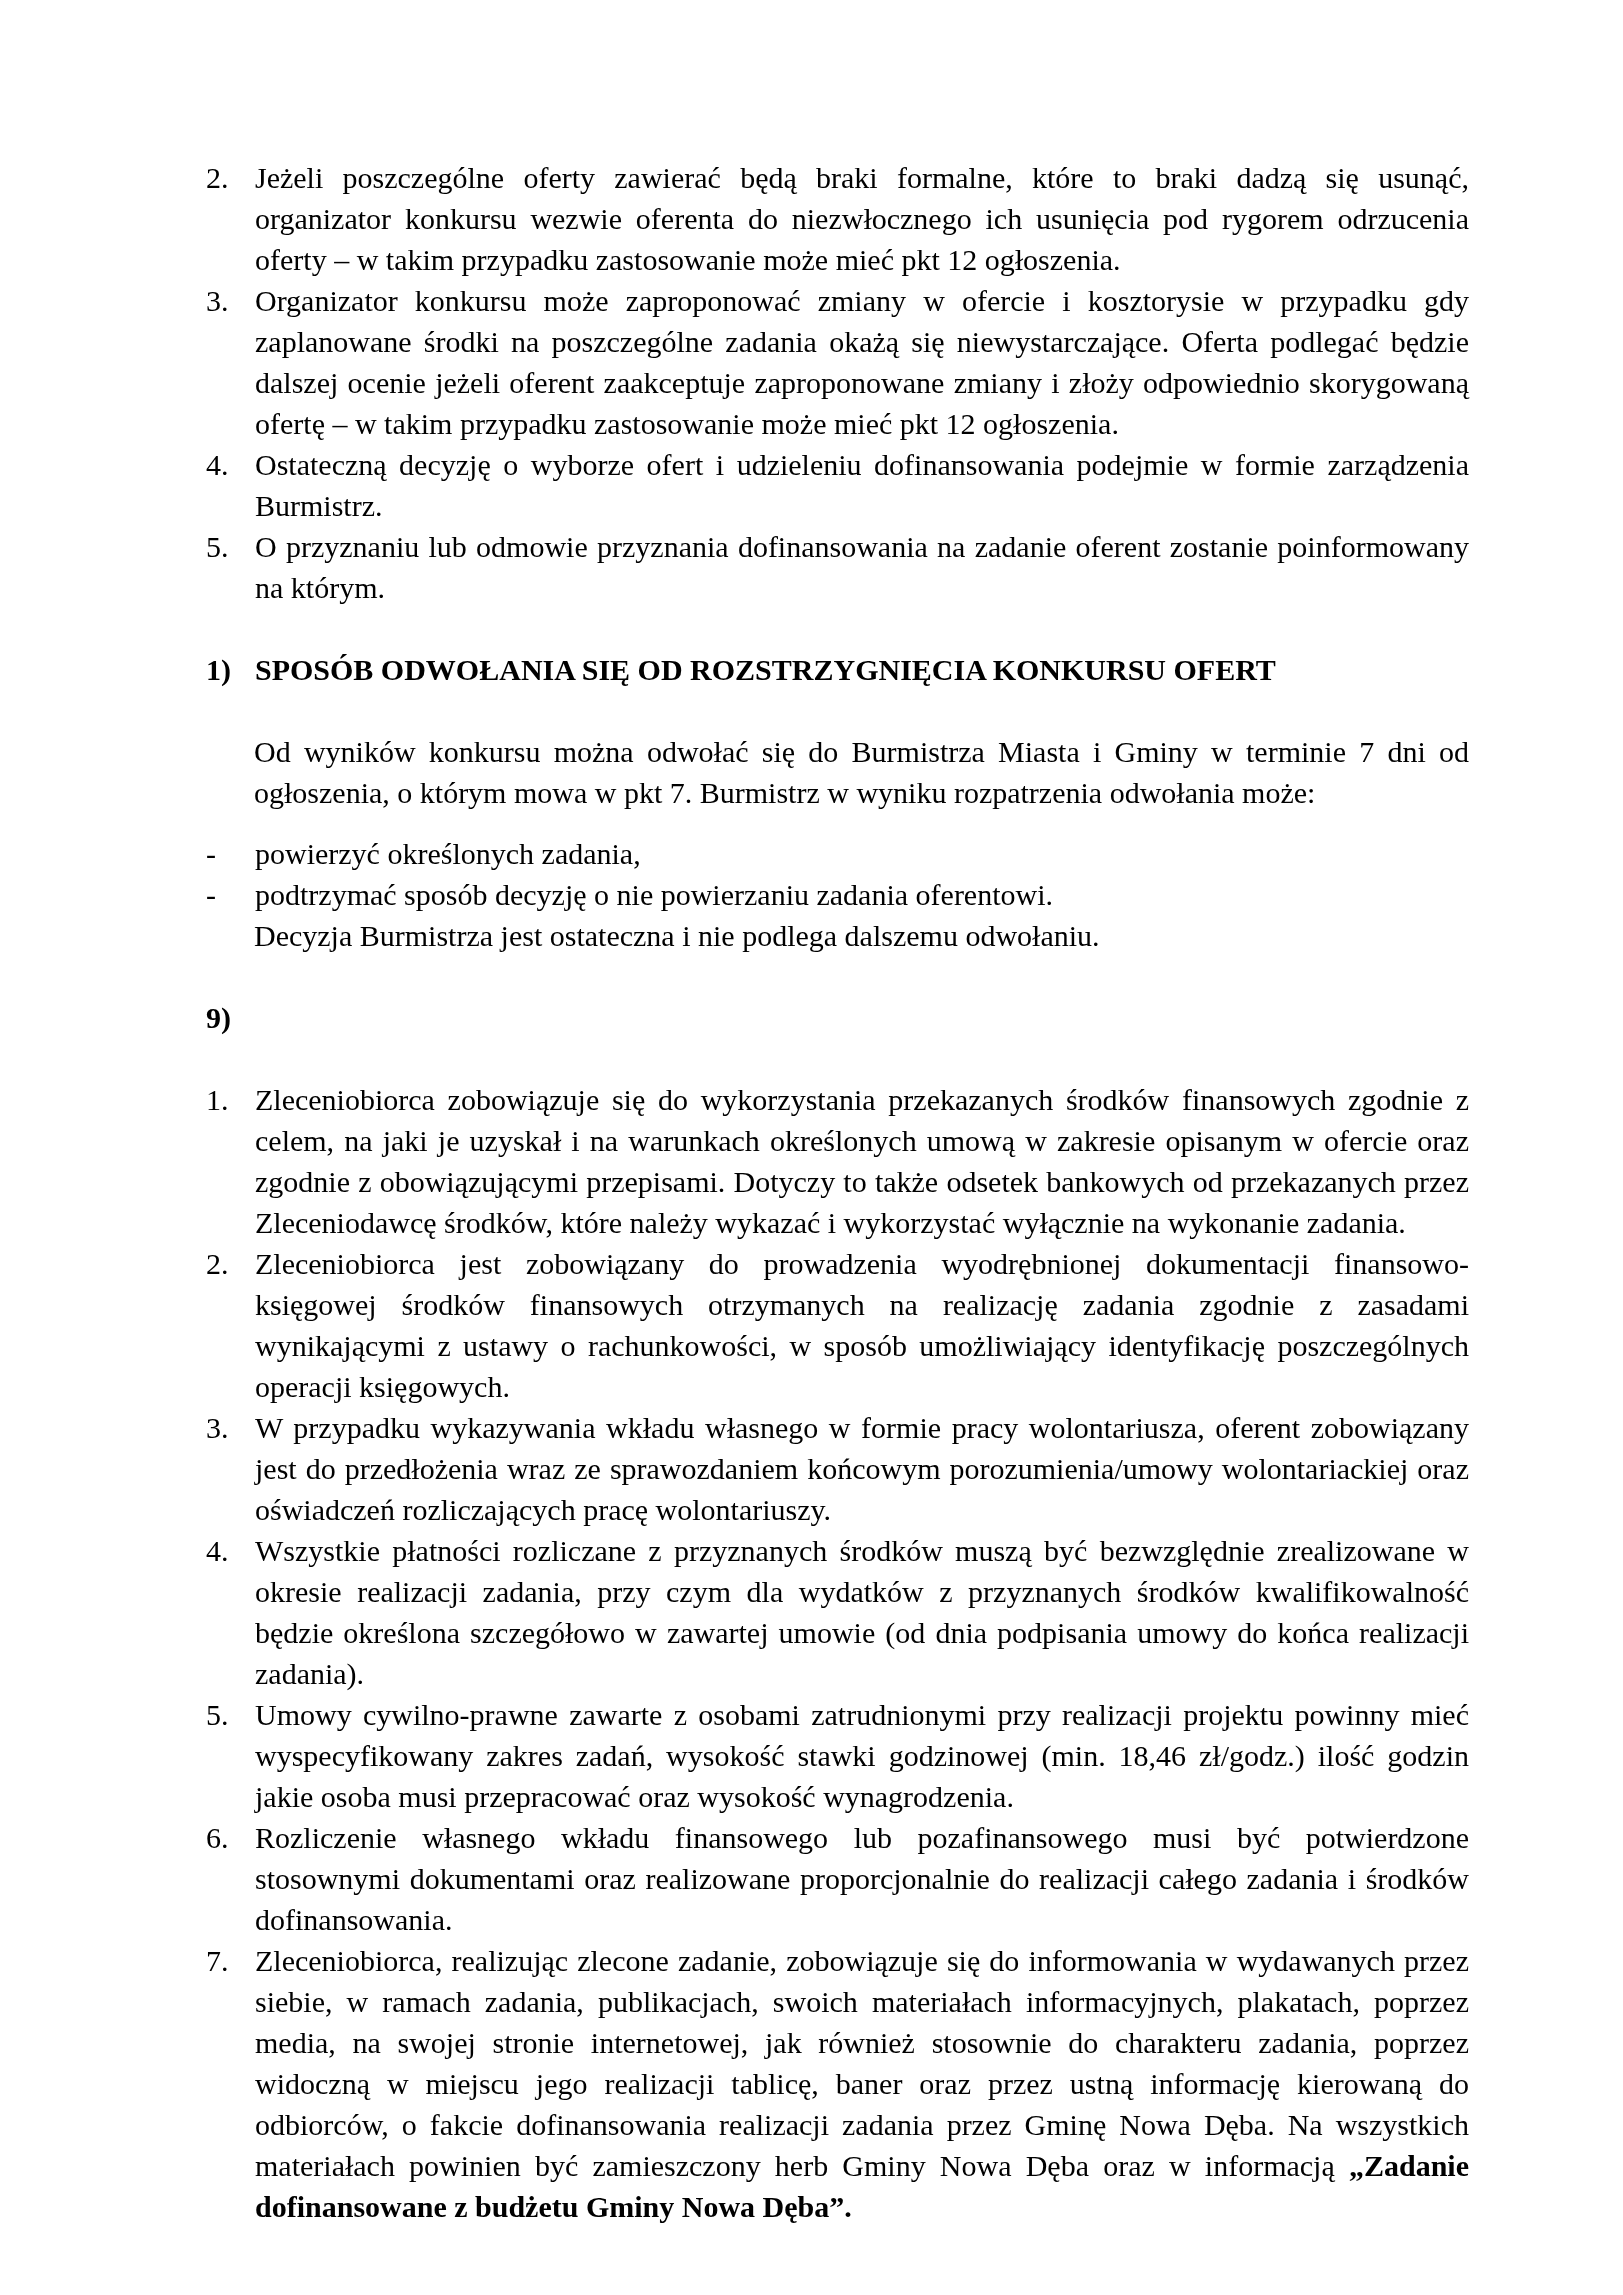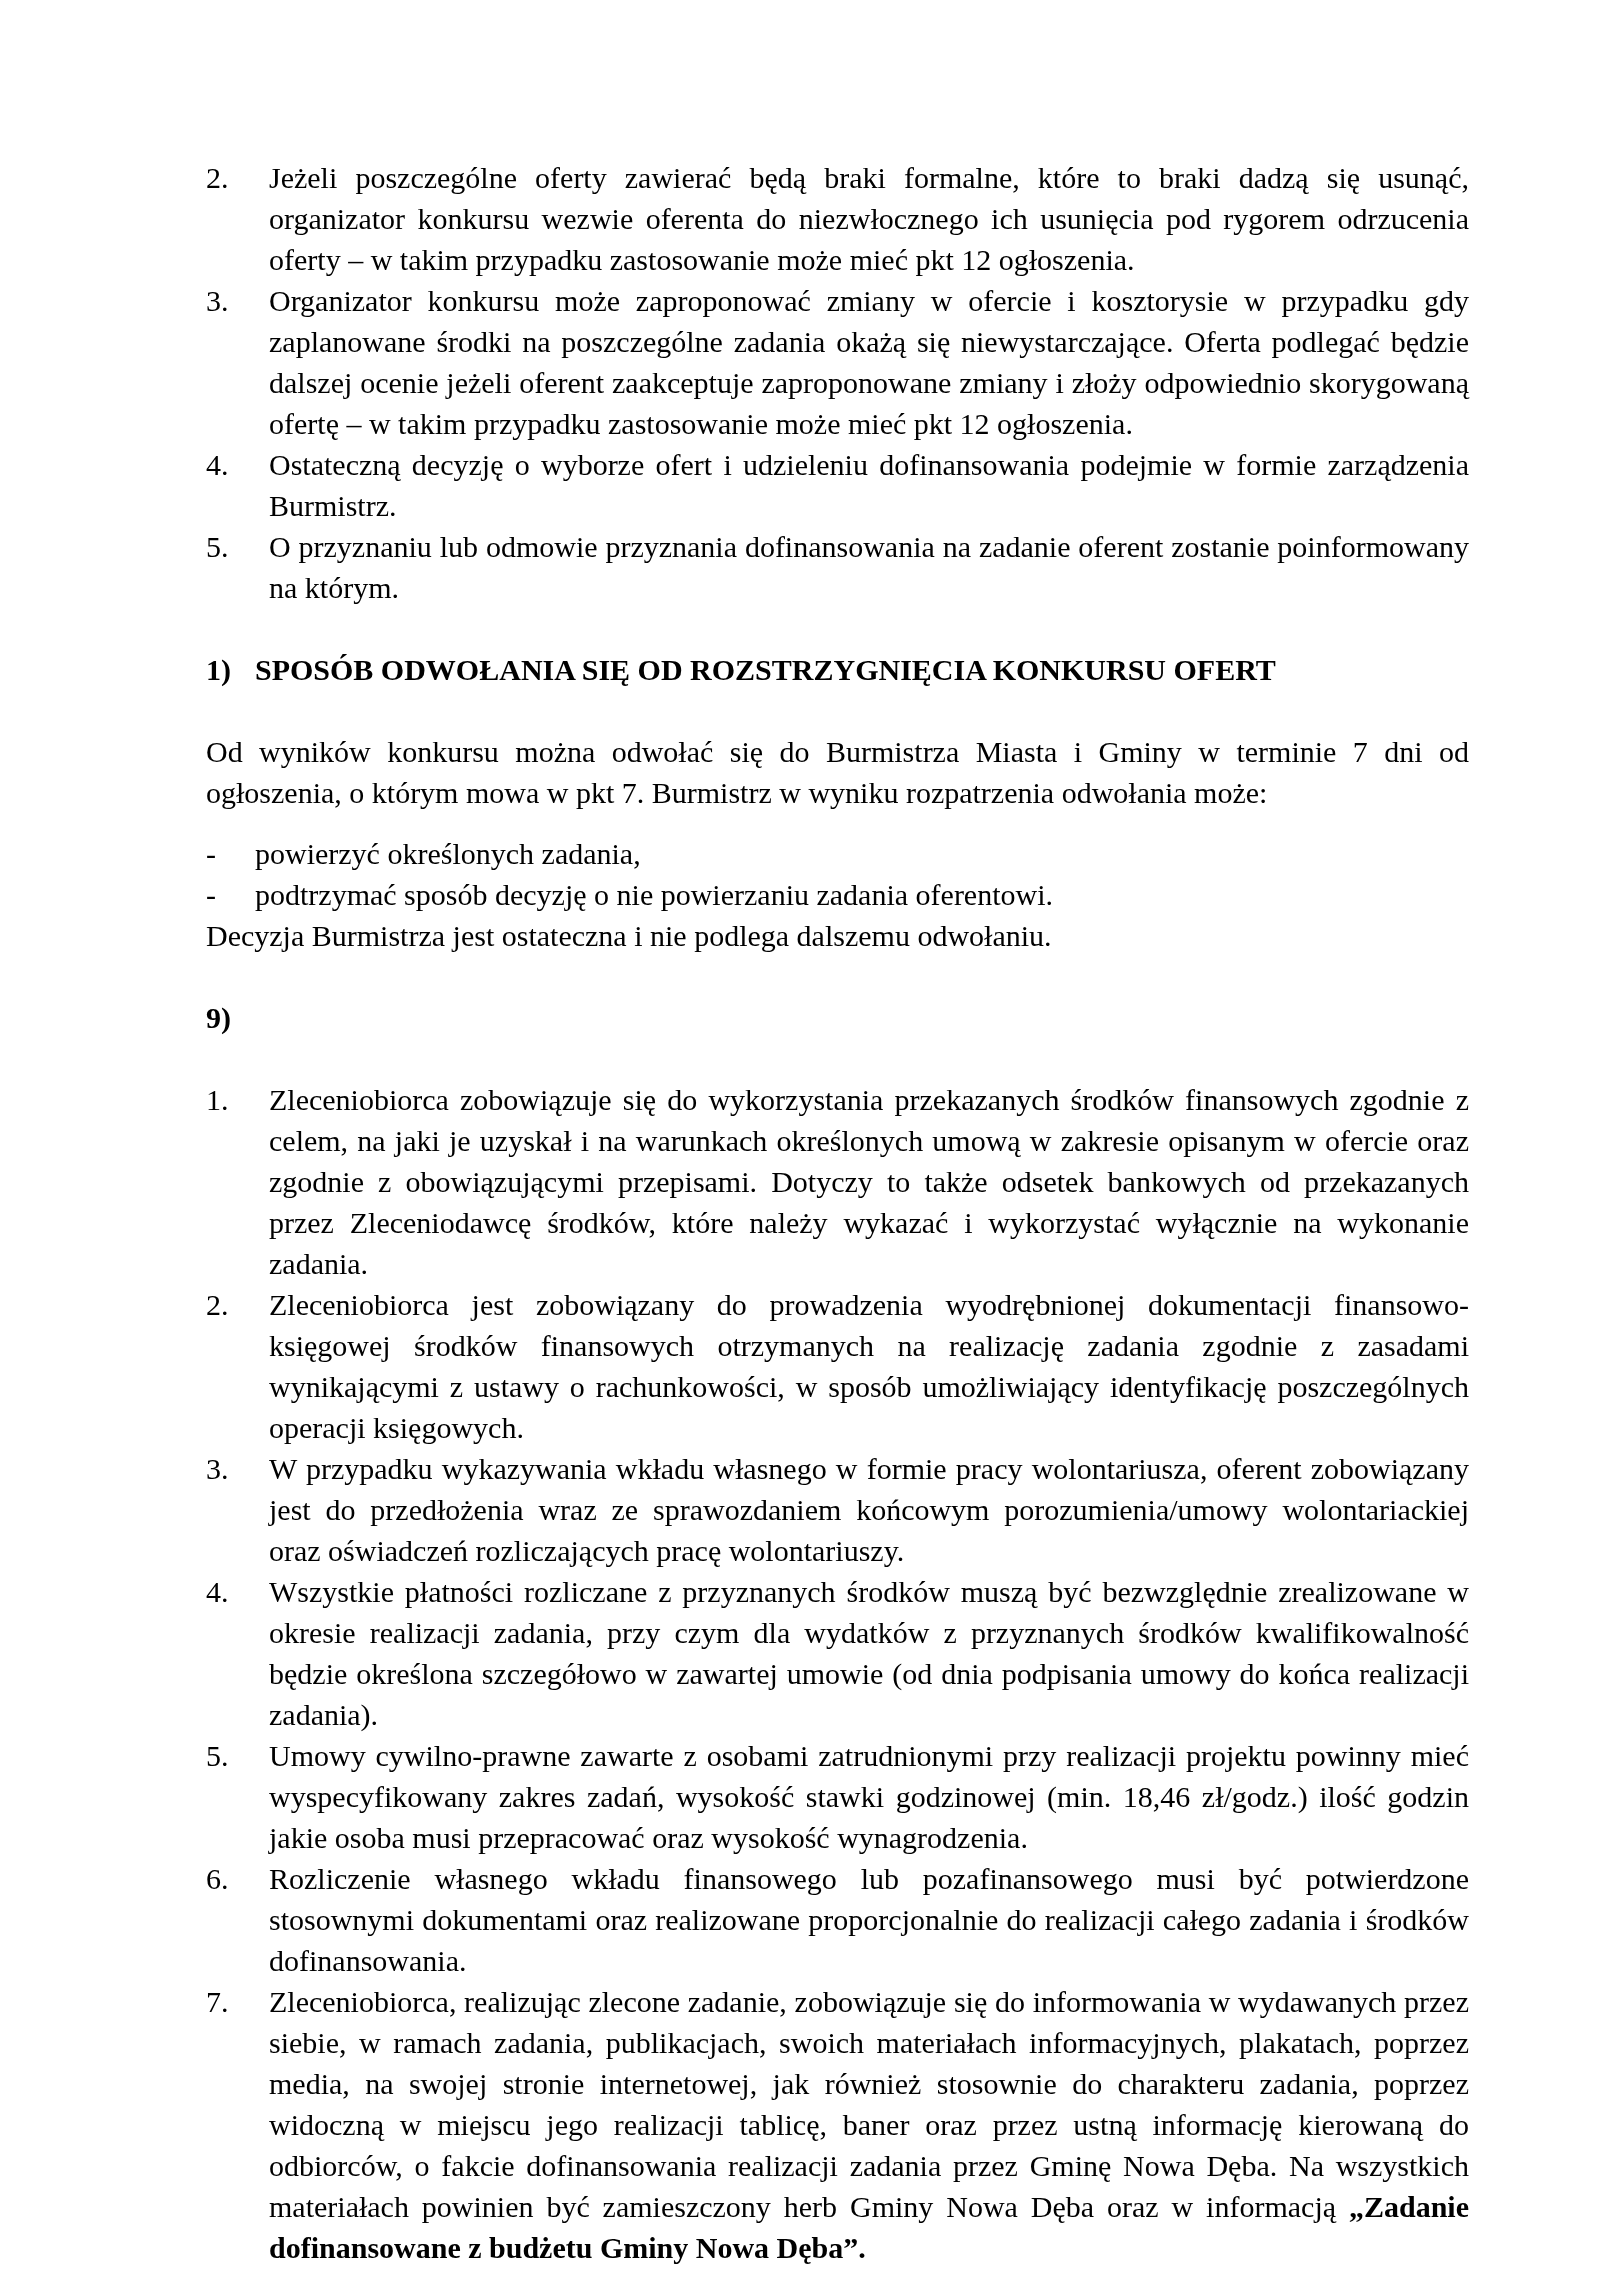--- a/index.html
+++ b/index.html
@@ -16,29 +16,29 @@
     }
     .item {
       display: flex;
       text-align: justify;
       text-align-last: left;
     }
     .item .num {
       flex: 0 0 49px;
       width: 49px;
     }
-    .item .txt { flex: 1 1 auto; margin-left: 14px; }
+    .item .txt { flex: 1 1 auto; }
     .heading {
       display: flex;
       font-weight: bold;
       margin-top: 41px;
       margin-bottom: 41px;
     }
     .heading .num { flex: 0 0 49px; width: 49px; }
-    .para { text-align: justify; text-align-last: left; }
+    .para { text-align: justify; text-align-last: left; margin-left: 48px; }
     .dash {
       display: flex;
     }
     .dash .num { flex: 0 0 49px; width: 49px; }
     .gap { height: 19.6px; }
     b { font-weight: bold; }
   </style>
 </head>
 <body>
 

